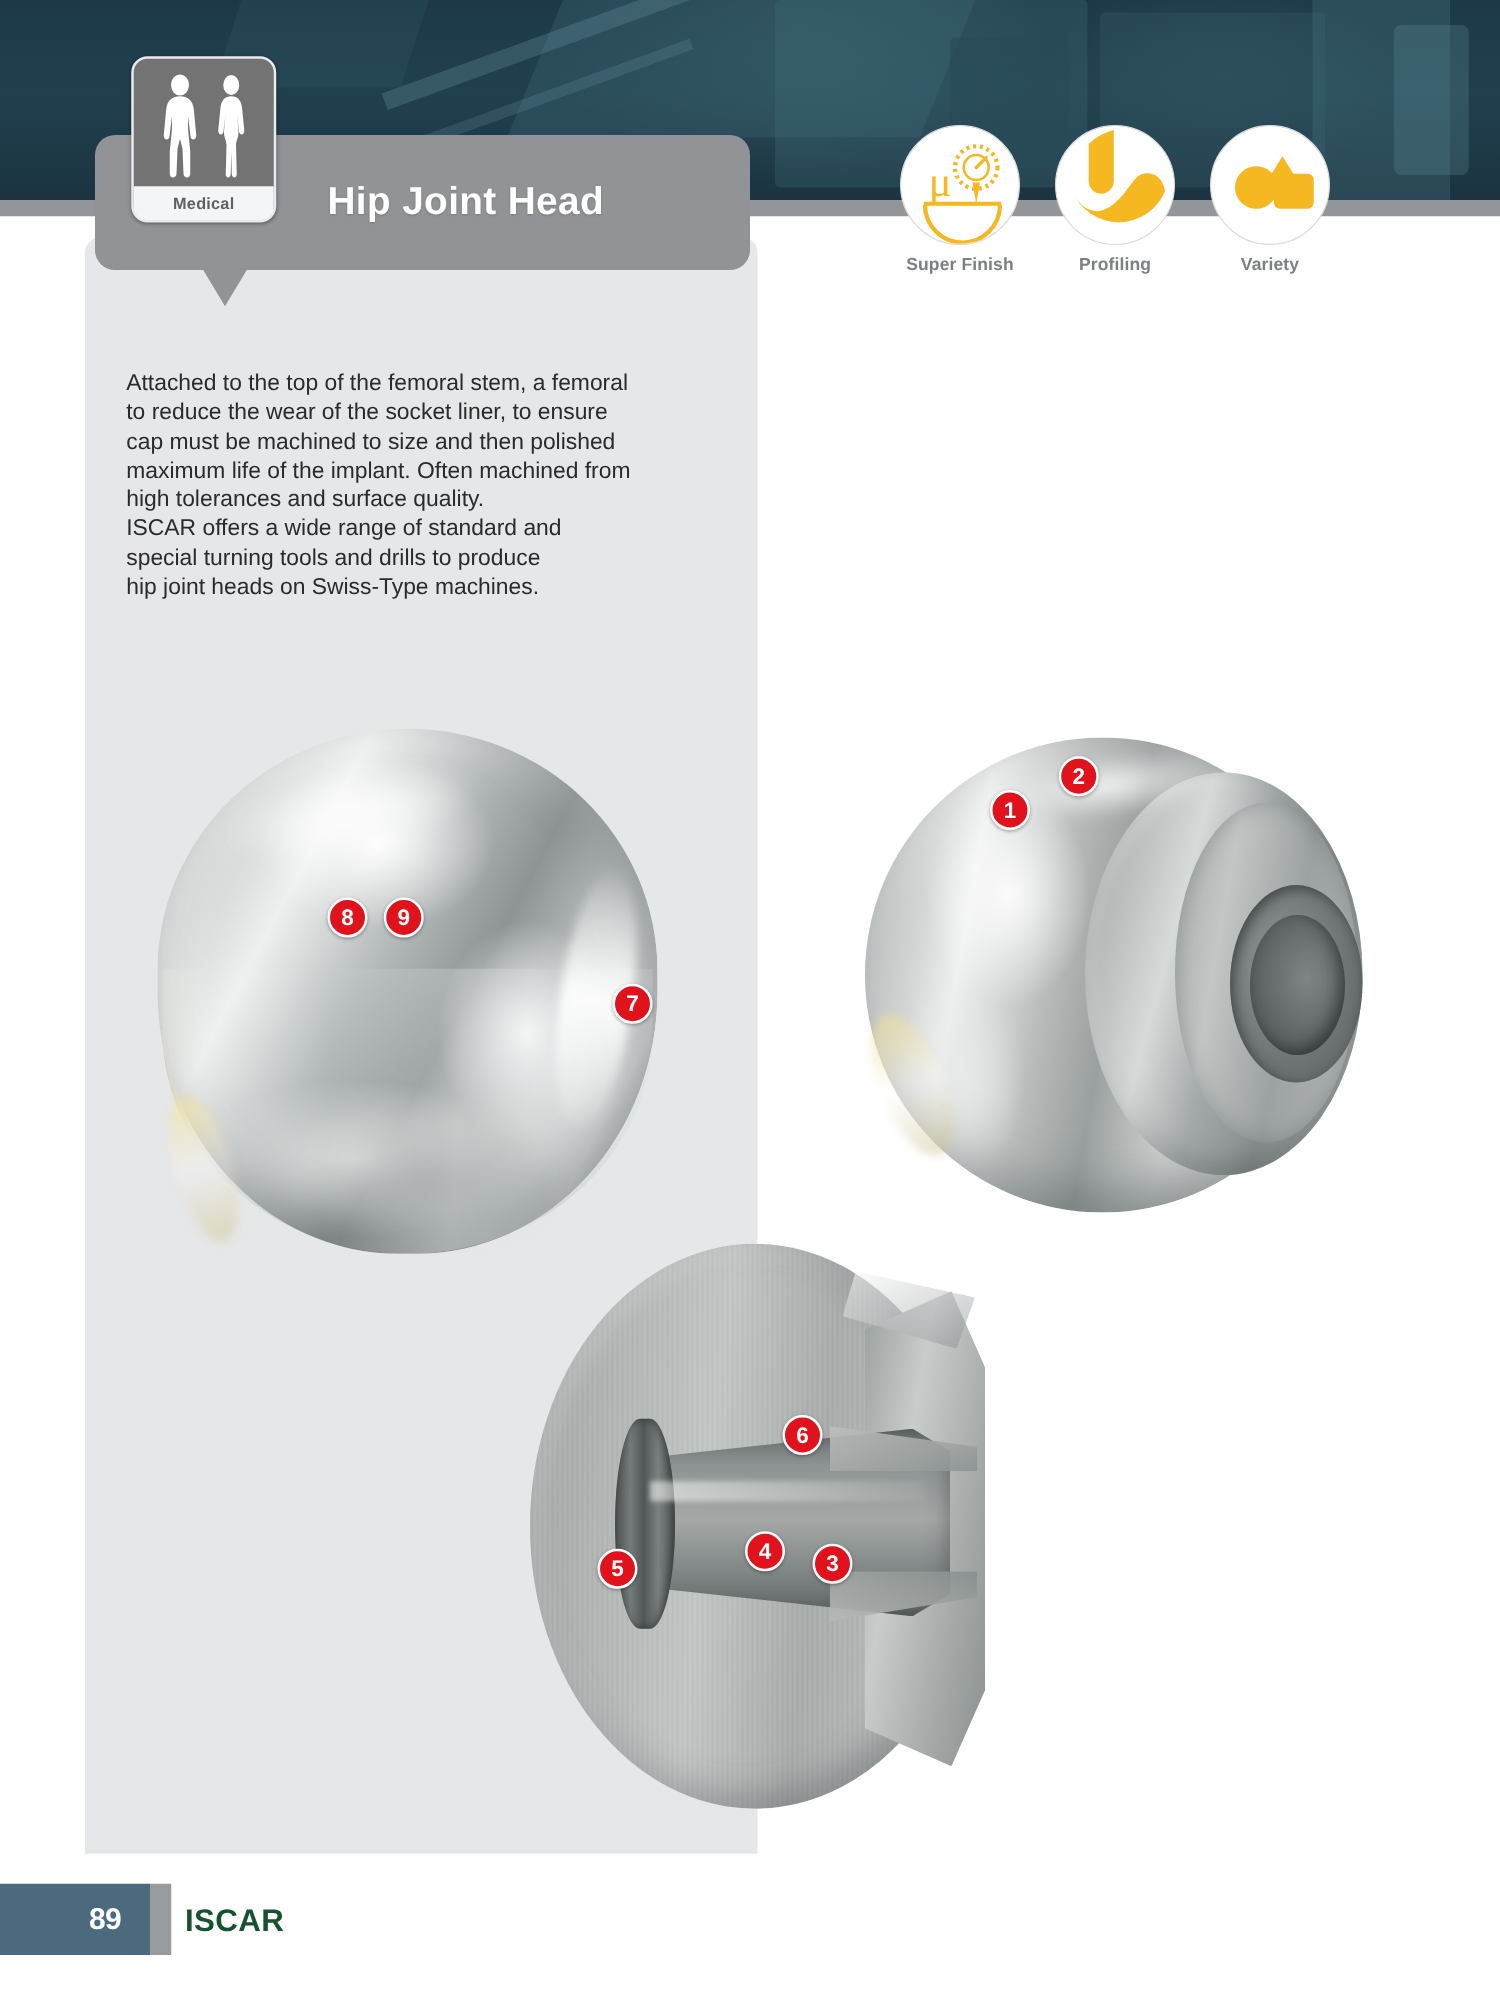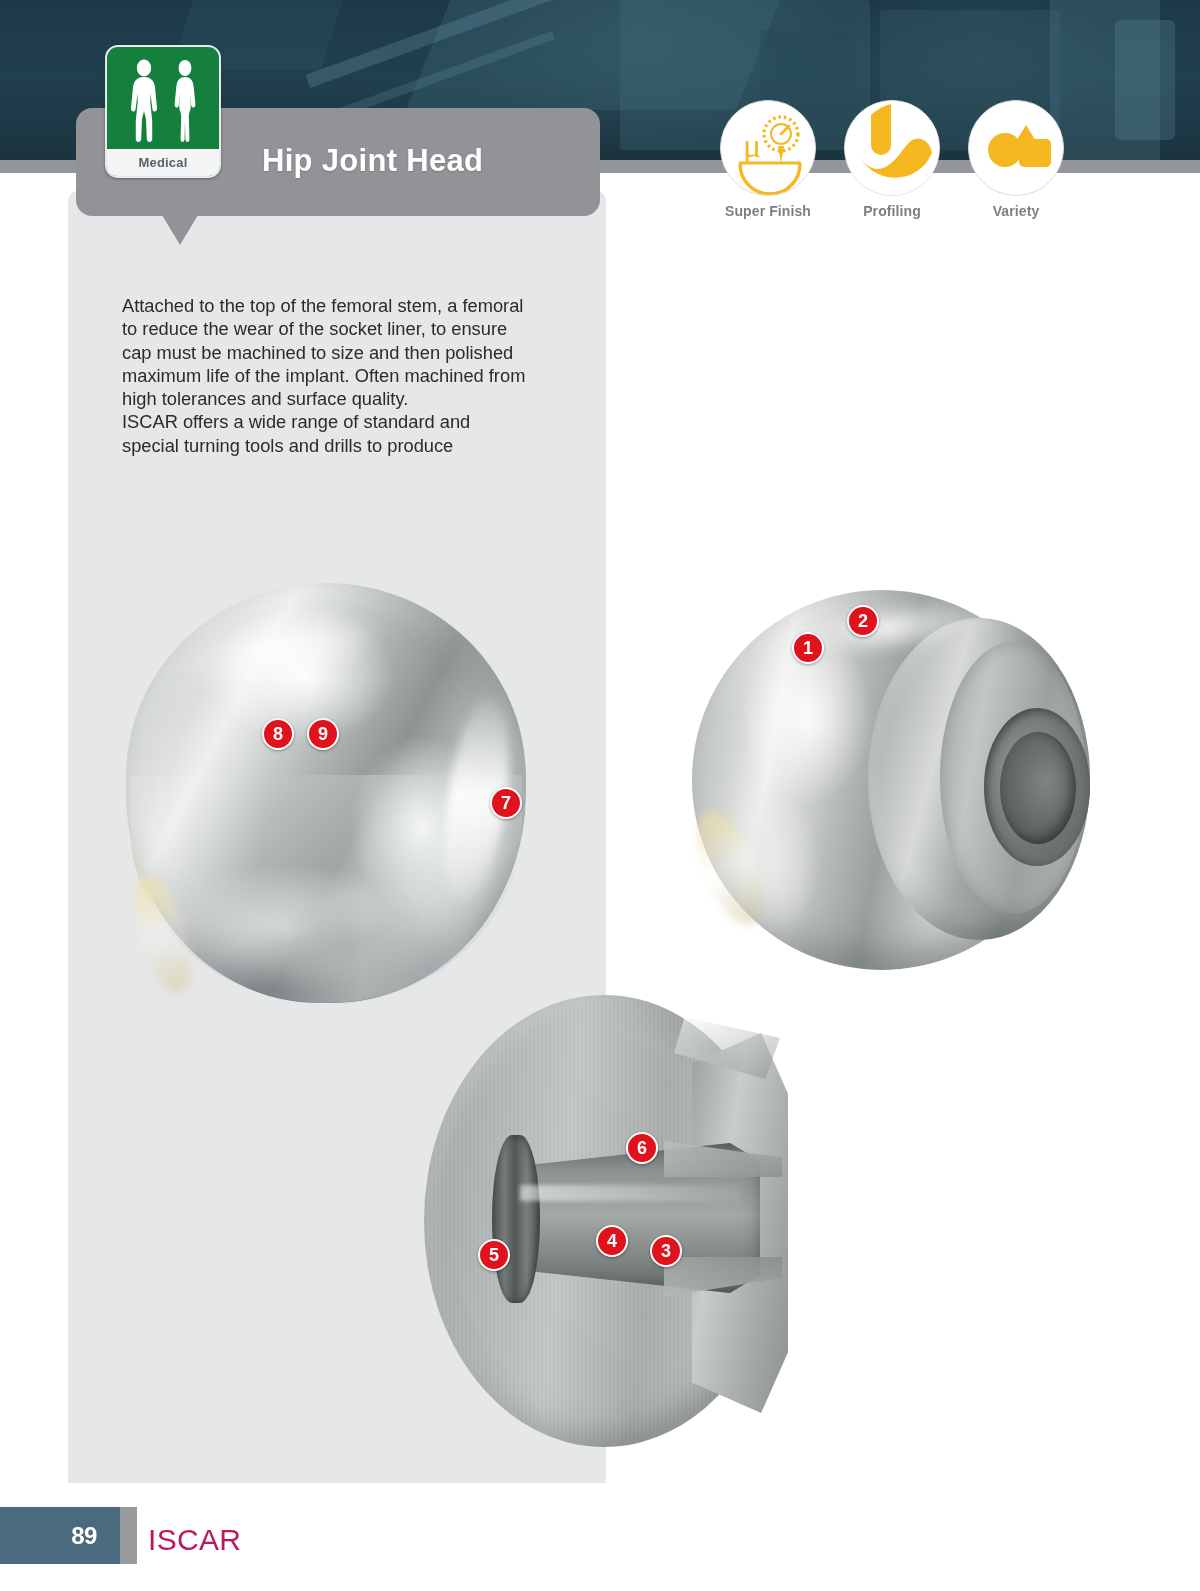--- a/index.html
+++ b/index.html
@@ -31,21 +31,21 @@
   .s8{ left:760px; top:30px; width:95px; height:105px; background:rgba(40,74,88,.55); border-radius:4px;}
   .s9{ left:185px; top:-20px; width:150px; height:90px; background:rgba(52,90,104,.25); transform:skewX(-18deg); }
   .hdr-gray-strip{
     position:absolute; left:0; top:160px; width:1200px; height:13px;
     background:#92959a;
   }
 
   
   .badge{
     position:absolute; left:105px; top:45px; width:116px; height:133px;
-    background:#15803d; border-radius:13px; z-index:40;
+    background:#737373; border-radius:13px; z-index:40;
     box-shadow:0 1px 3px rgba(0,0,0,.35);
     border:2px solid #e8eaec;
   }
   .badge-figs{
     position:absolute; left:0; top:6px; width:100%; height:92px;
     display:flex; justify-content:center; align-items:flex-end; gap:9px;
   }
   .badge-label{
     position:absolute; left:0; bottom:0; width:100%; height:27px;
     background:#f4f5f6; border-radius:0 0 10px 10px;
@@ -88,21 +88,21 @@
   }
 
   
   .panel{
     position:absolute; left:68px; top:190px; width:538px; height:1293px;
     background:#e6e7e9; border-radius:12px 12px 0 0; z-index:5;
   }
 
   
   .body-text{
-    position:absolute; left:122px; top:294px; width:470px; z-index:10;
+    position:absolute; left:101px; top:294px; width:470px; z-index:10;
     font-size:18.3px; line-height:23.3px; color:#2b2b2b;
   }
   .body-text p{ margin:0; }
 
   
   .figure{ position:absolute; z-index:12; }
 
   
   #fig-cap{ left:118px; top:575px; width:420px; height:440px; }
   .cap-body{
@@ -268,21 +268,21 @@
   }
   .footer-page span{
     color:#ffffff; font-size:24px; font-weight:bold; letter-spacing:-.5px;
   }
   .footer-tab{
     position:absolute; left:120px; top:0; width:17px; height:57px;
     background:#999c9f;
   }
   .footer-brand{
     position:absolute; left:148px; top:16px;
-    font-size:30px; font-weight:normal; color:#be185d; letter-spacing:.3px;
+    font-size:25px; font-weight:bold; color:#14532d; letter-spacing:.3px;
   }
 </style>
 </head>
 <body>
 
 <div class="header-band">
   <div class="hdr-shape s1"></div>
   <div class="hdr-shape s2"></div>
   <div class="hdr-shape s3"></div>
   <div class="hdr-shape s4"></div>
@@ -359,20 +359,21 @@
 </div>
 
 <div class="body-text">
   <p>Attached to the top of the femoral stem, a femoral</p>
   <p>to reduce the wear of the socket liner, to ensure</p>
   <p>cap must be machined to size and then polished</p>
   <p>maximum life of the implant. Often machined from</p>
   <p>high tolerances and surface quality.</p>
   <p>ISCAR offers a wide range of standard and</p>
   <p>special turning tools and drills to produce</p>
+  <p>hip joint heads on Swiss-Type machines.</p>
 </div>
 
 <div class="figure" id="fig-cap">
   <div class="cap-body"></div>
   <div class="cap-sh"></div>
   <div class="cap-rim"></div>
   <div class="cap-gl2"></div>
   <div class="cap-gl1"></div>
   <div class="cap-gl3"></div>
 </div>

